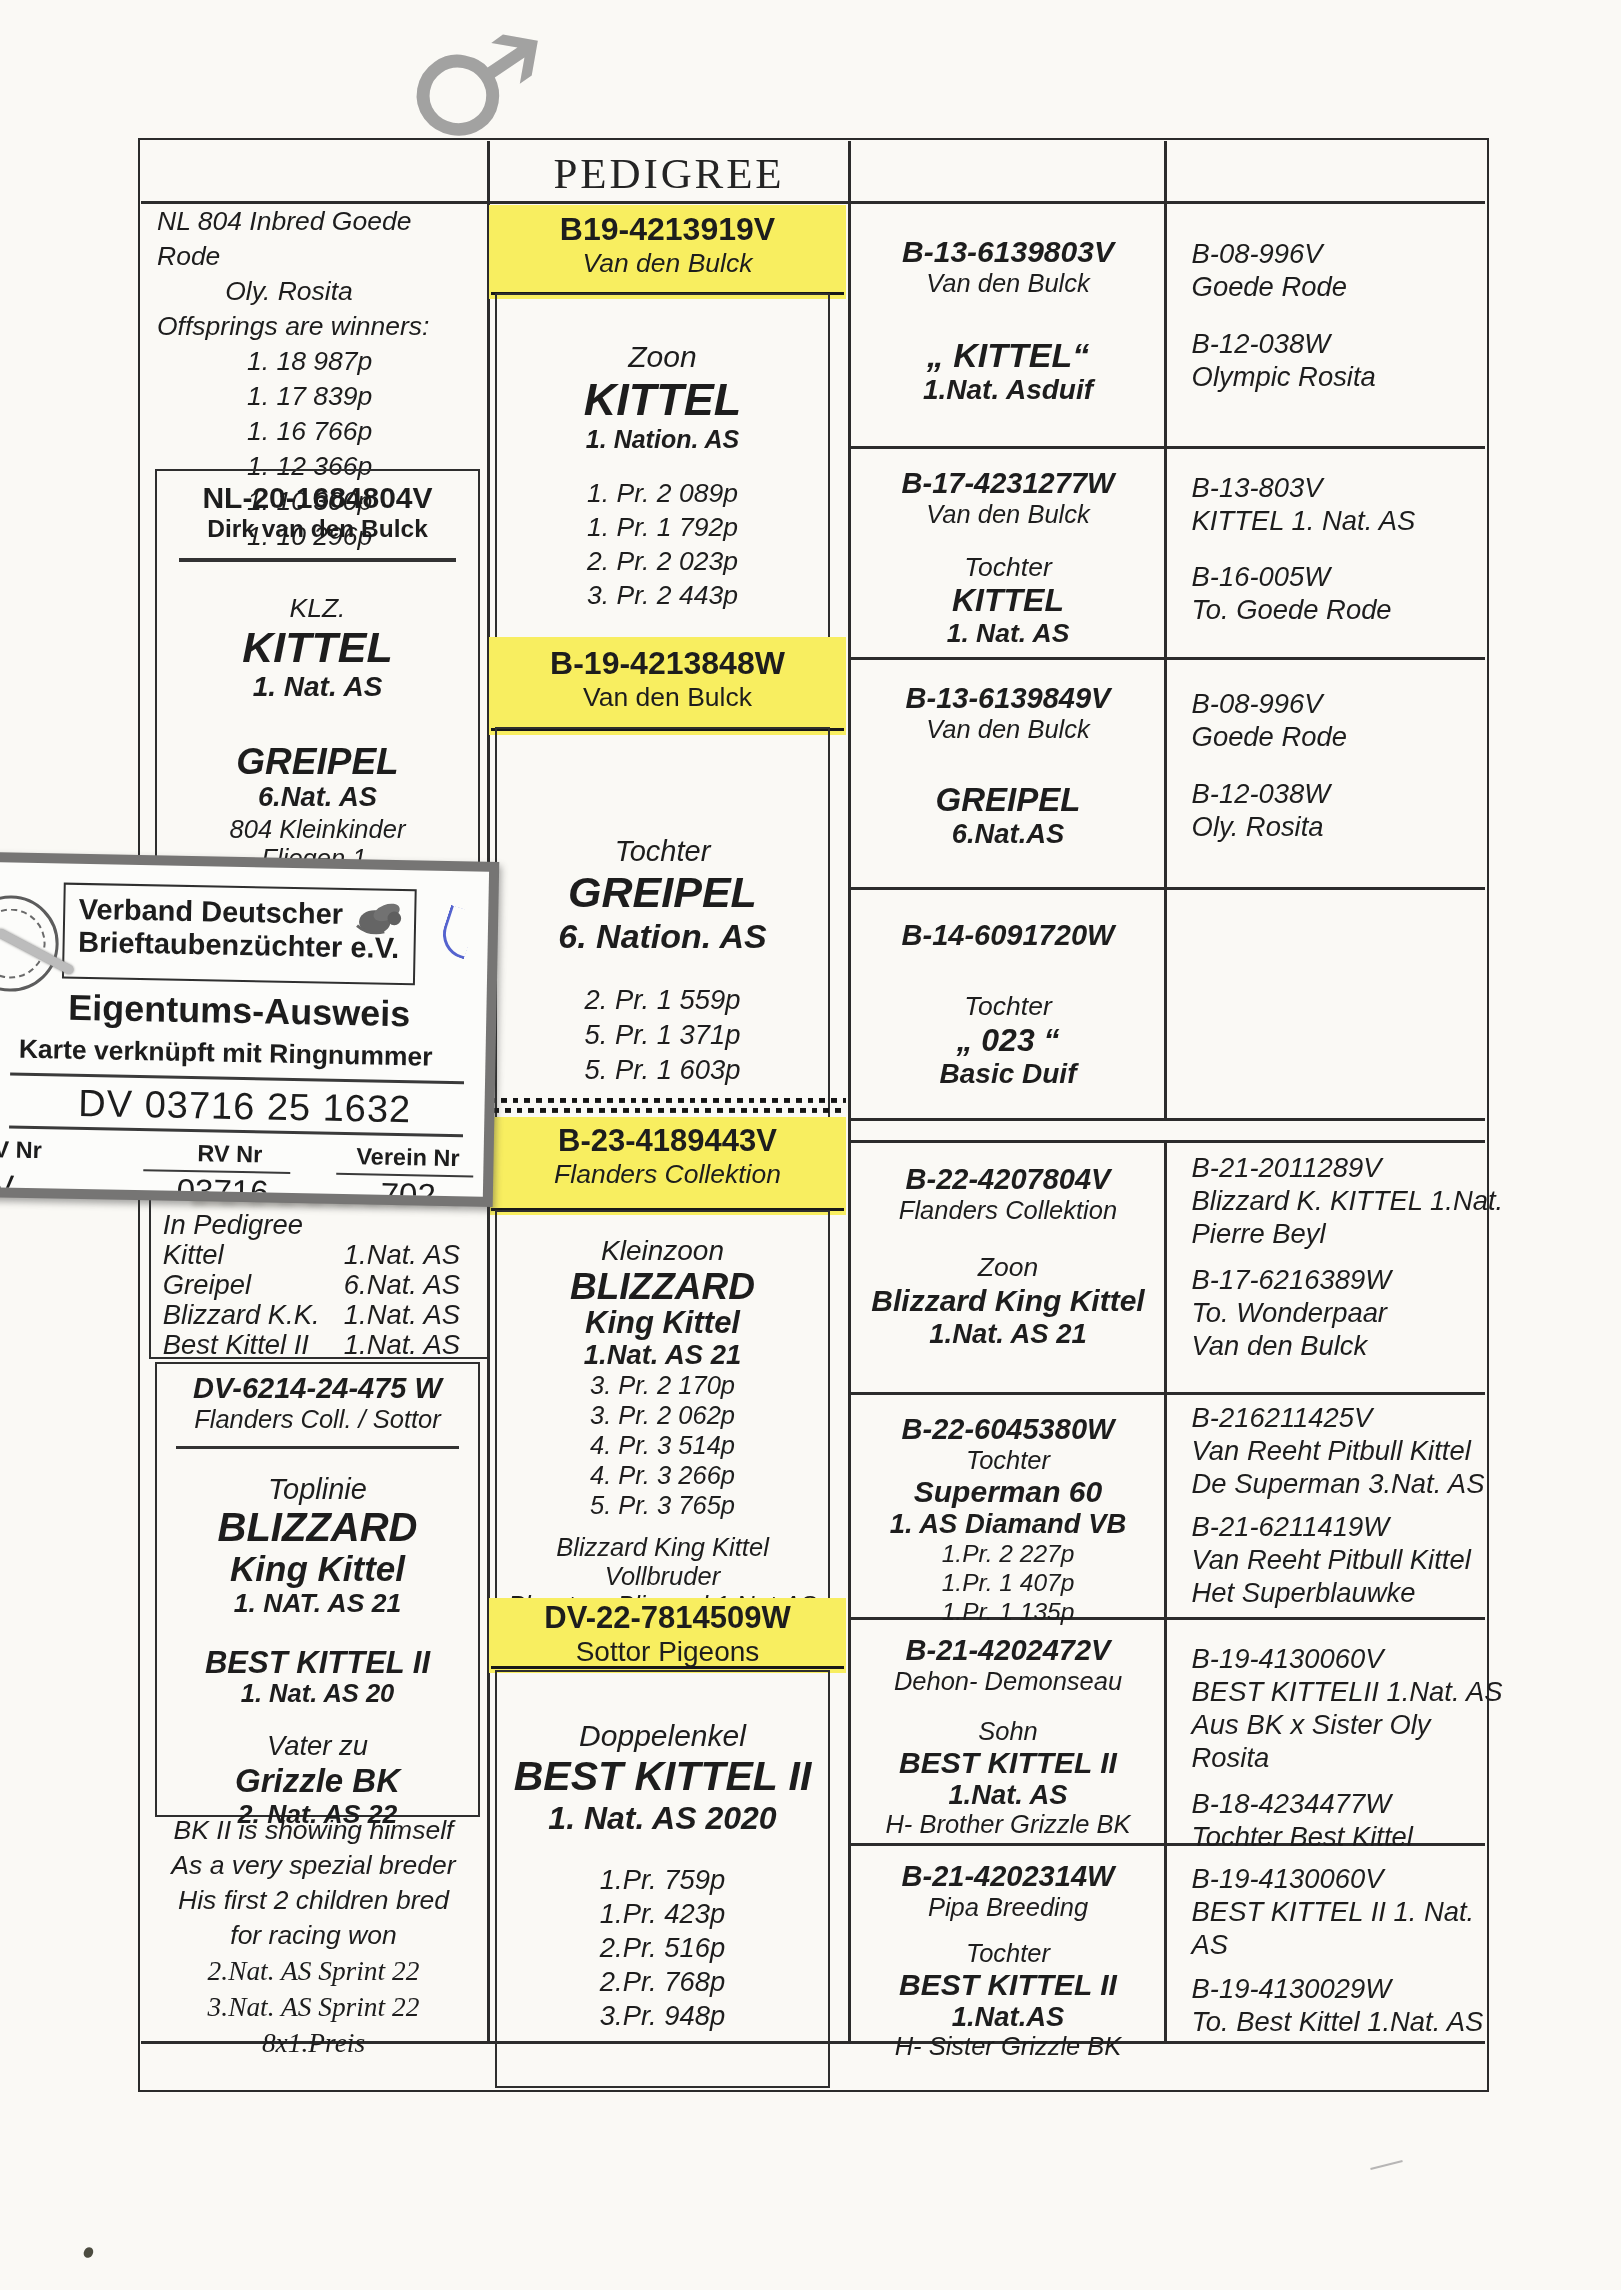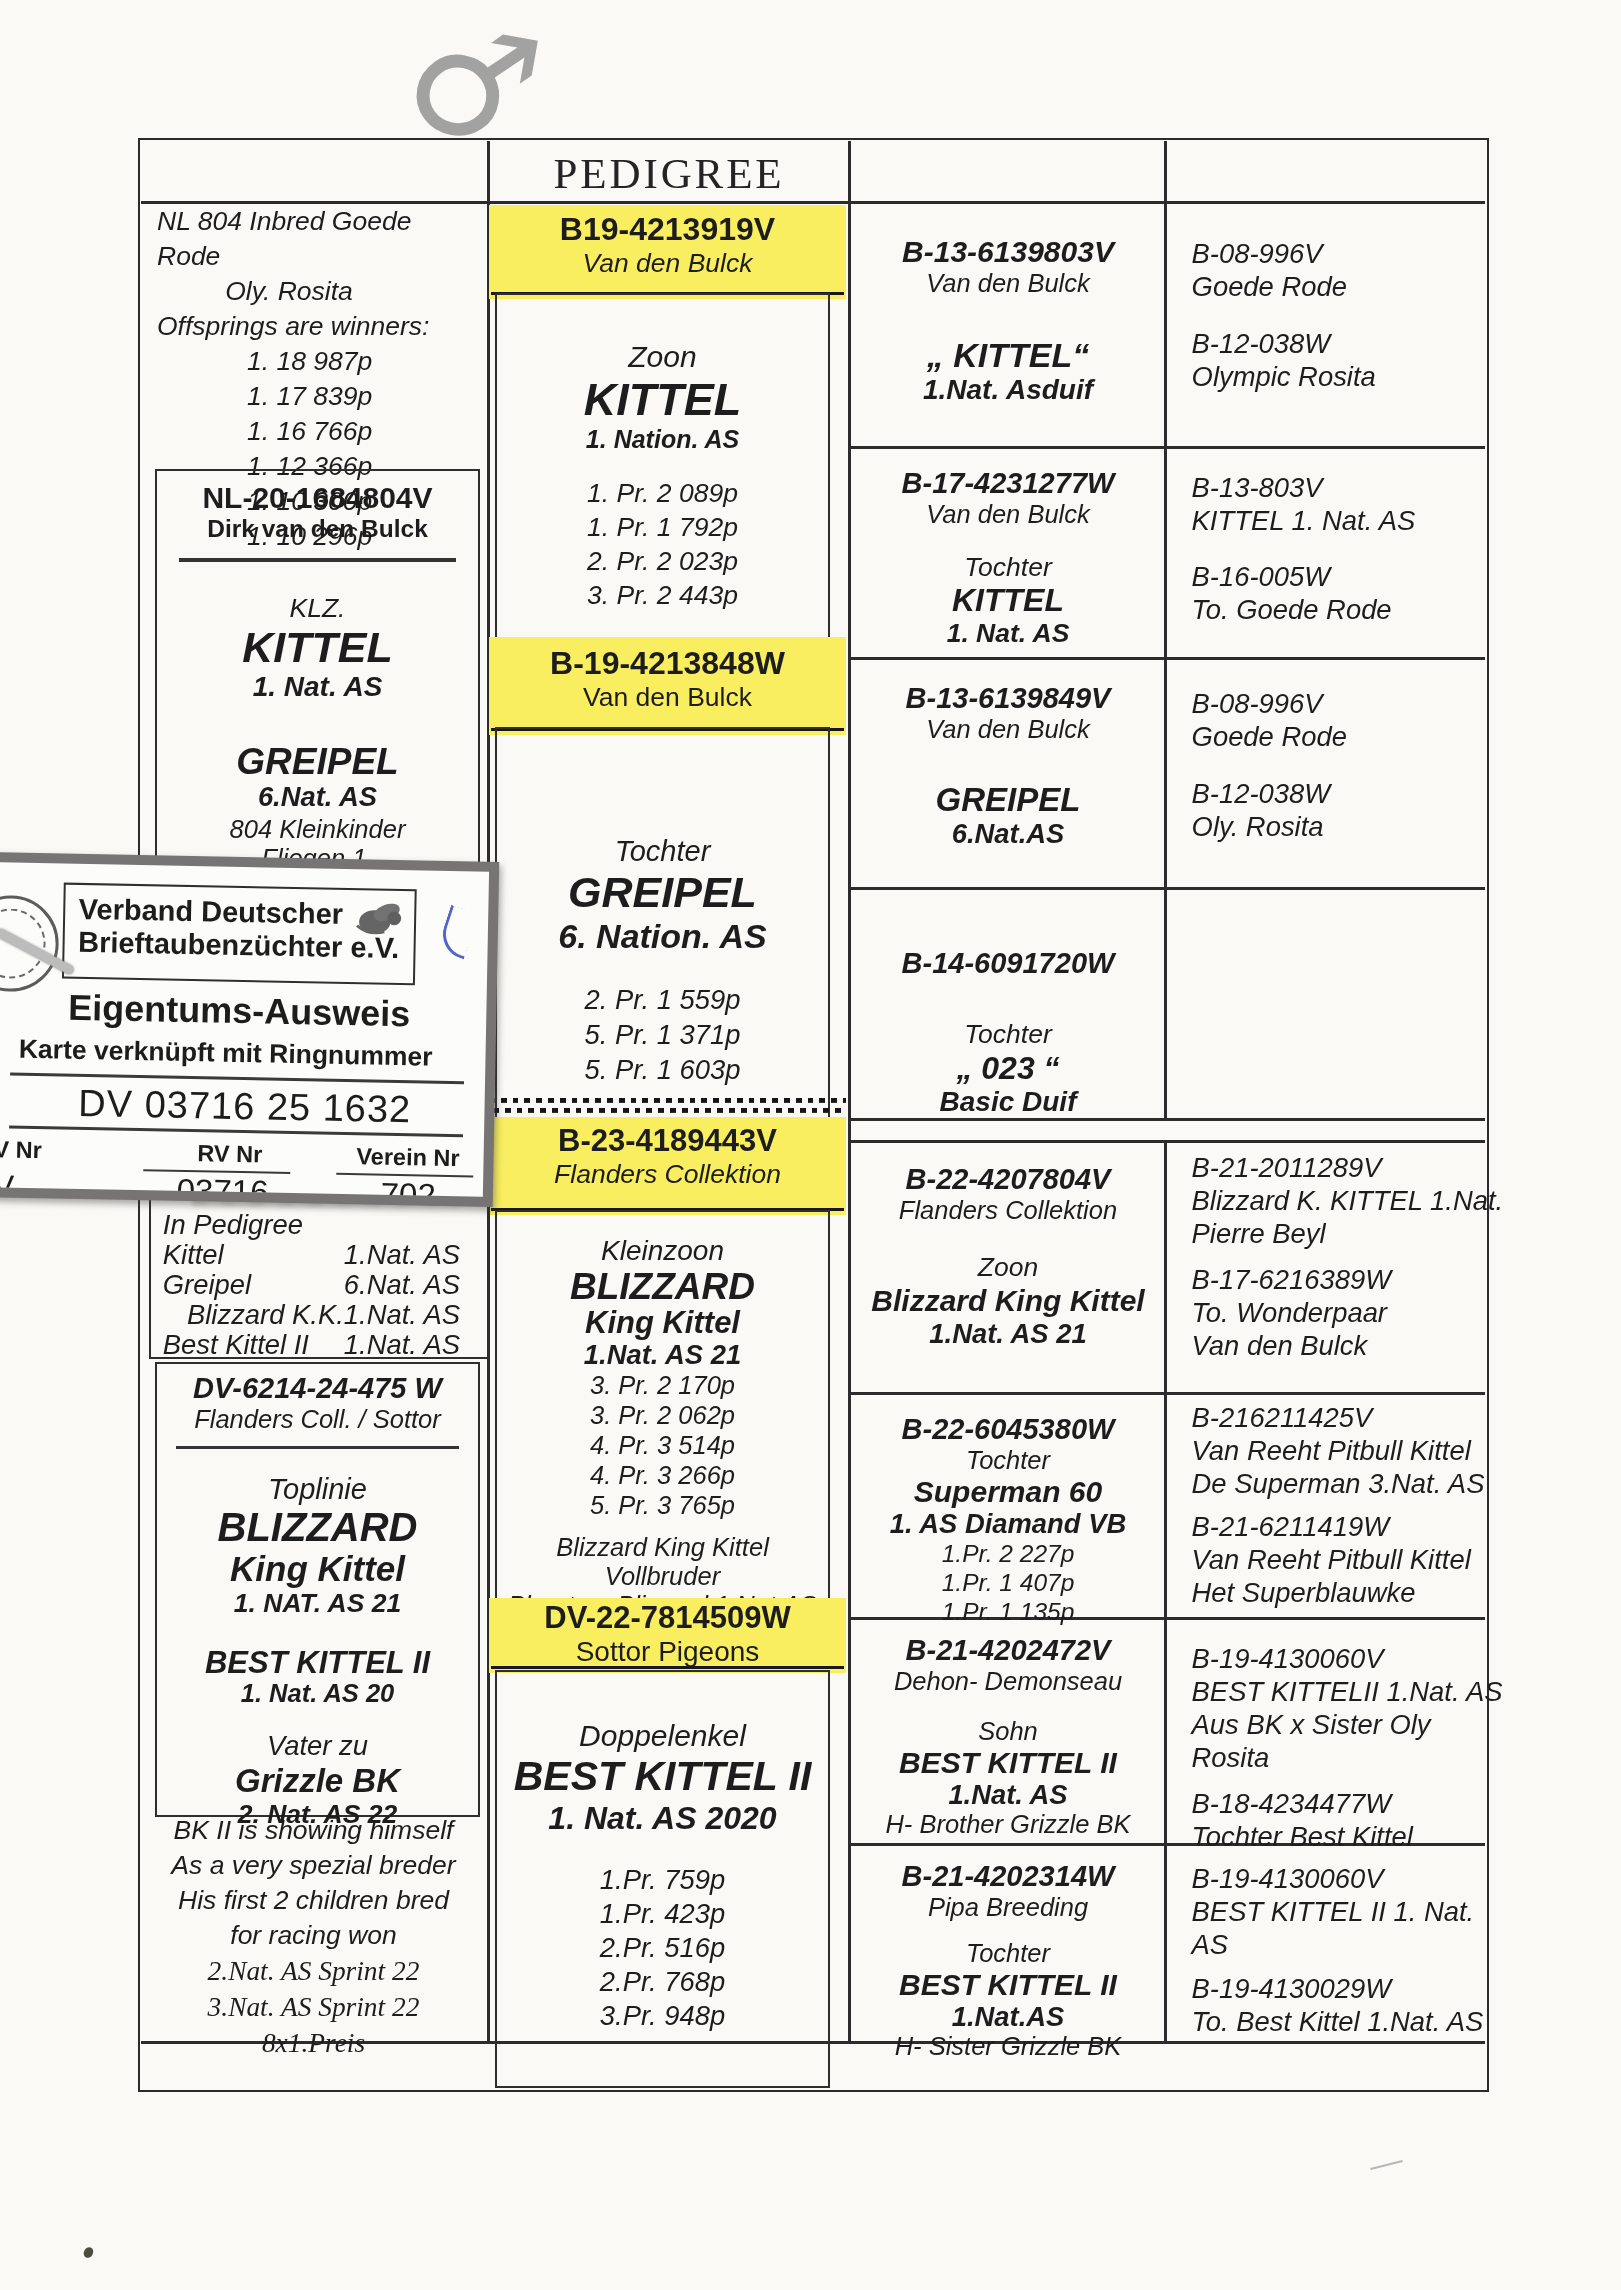--- a/index.html
+++ b/index.html
@@ -108,21 +108,21 @@
     <div class="it" style="font-size:27.4px;line-height:30px;">In Pedigree</div>
     <div class="it" style="font-size:27.4px;line-height:30px;display:flex;">
       <span style="flex:0 0 181px;">Kittel</span>
       <span>1.Nat. AS</span>
     </div>
     <div class="it" style="font-size:27.4px;line-height:30px;display:flex;">
       <span style="flex:0 0 181px;">Greipel</span>
       <span>6.Nat. AS</span>
     </div>
     <div class="it" style="font-size:27.4px;line-height:30px;display:flex;">
-      <span style="flex:0 0 181px;text-align:right;">Blizzard K.K.</span>
+      <span style="flex:0 0 181px;">Blizzard K.K.</span>
       <span>1.Nat. AS</span>
     </div>
     <div class="it" style="font-size:27.4px;line-height:30px;display:flex;">
       <span style="flex:0 0 181px;">Best Kittel II</span>
       <span>1.Nat. AS</span>
     </div>
   </div>
 
   <div class="box ctr" style="left:155px;top:1362px;width:321px;height:443px;padding-top:7.8px;">
     <div class="bi" style="font-size:29px;">DV-6214-24-475 W</div>
@@ -242,21 +242,21 @@
     <div class="it" style="font-size:26.5px;margin-top:23.5px;">Tochter</div>
     <div class="bi" style="font-size:32px;line-height:35px;">KITTEL</div>
     <div class="bi" style="font-size:26.5px;">1. Nat. AS</div>
   </div>
   <div class="c3cell" style="top:660px;height:225px;padding-top:21.6px;">
     <div class="bi" style="font-size:29px;">B-13-6139849V</div>
     <div class="it" style="font-size:25.5px;">Van den Bulck</div>
     <div class="bi" style="font-size:33px;margin-top:37px;line-height:37px;">GREIPEL</div>
     <div class="bi" style="font-size:27.4px;">6.Nat.AS</div>
   </div>
-  <div class="c3cell" style="top:890px;height:225px;padding-top:29px;margin-top:28px;">
+  <div class="c3cell" style="top:890px;height:225px;padding-top:29px;">
     <div class="bi" style="font-size:29px;">B-14-6091720W</div>
     <div class="it" style="font-size:26.5px;margin-top:39px;">Tochter</div>
     <div class="bi" style="font-size:32px;line-height:36px;">„ 023 “</div>
     <div class="bi" style="font-size:28px;">Basic Duif</div>
   </div>
   <div class="c3cell" style="top:1143px;height:245px;padding-top:19.6px;">
     <div class="bi" style="font-size:29px;">B-22-4207804V</div>
     <div class="it" style="font-size:25.5px;">Flanders Collektion</div>
     <div class="it" style="font-size:26.5px;margin-top:27.4px;">Zoon</div>
     <div class="bi" style="font-size:30px;line-height:35px;">Blizzard King Kittel</div>

